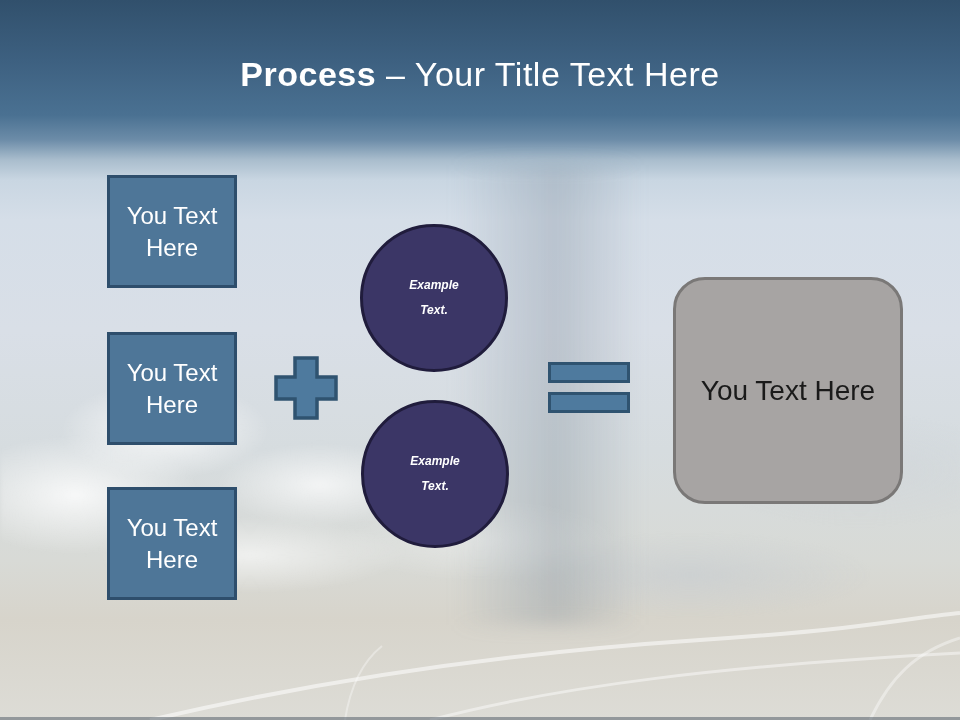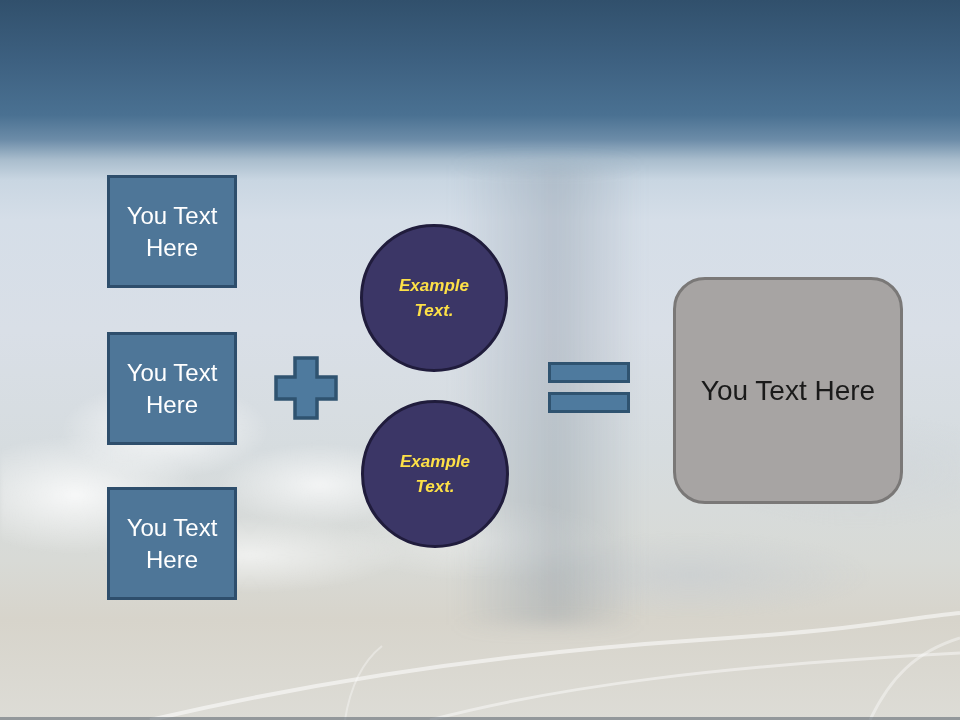--- a/index.html
+++ b/index.html
@@ -85,22 +85,22 @@
     border: 3px solid #2f5370;
   }
   .eq-bar + .eq-bar { margin-top: 9px; }
 
   .circle {
     position: absolute; width: 148px; height: 148px;
     box-sizing: border-box; border-radius: 50%;
     background: #3b3666;
     border: 3px solid #201c3c;
     display: flex; align-items: center; justify-content: center;
-    text-align: center; color: #fde047;
-    font-size: 17px; font-weight: 700; font-style: italic;
+    text-align: center; color: #ffffff;
+    font-size: 12px; font-weight: 700; font-style: italic;
     line-height: 25px; padding: 0 32px;
   }
   .circle-1 { left: 360px; top: 224px; }
   .circle-2 { left: 361px; top: 400px; }
 
   .result-box {
     position: absolute; left: 673px; top: 277px;
     width: 230px; height: 227px; box-sizing: border-box;
     background: #a7a4a3;
     border: 3px solid #7a7877;
@@ -120,20 +120,24 @@
 
   <svg class="road-svg" width="960" height="160" viewBox="0 0 960 160">
     <path d="M150 160 C 330 118, 520 92, 700 80 S 920 56, 960 53" fill="none" stroke="rgba(255,255,255,0.55)" stroke-width="4"></path>
     <path d="M430 160 C 560 126, 720 106, 960 93" fill="none" stroke="rgba(255,255,255,0.45)" stroke-width="3"></path>
     <path d="M345 160 C 350 128, 362 102, 382 86" fill="none" stroke="rgba(255,255,255,0.35)" stroke-width="2"></path>
     <path d="M870 160 C 890 118, 915 92, 960 78" fill="none" stroke="rgba(255,255,255,0.4)" stroke-width="3"></path>
   </svg>
 
   <div class="bottom-edge"></div>
 
+  <div class="title">
+    <span class="bold">Process</span>
+    <span>– Your Title Text Here</span>
+  </div>
 
   <div class="input-box box-1">
     <span>You Text Here</span>
   </div>
   <div class="input-box box-2">
     <span>You Text Here</span>
   </div>
   <div class="input-box box-3">
     <span>You Text Here</span>
   </div>

